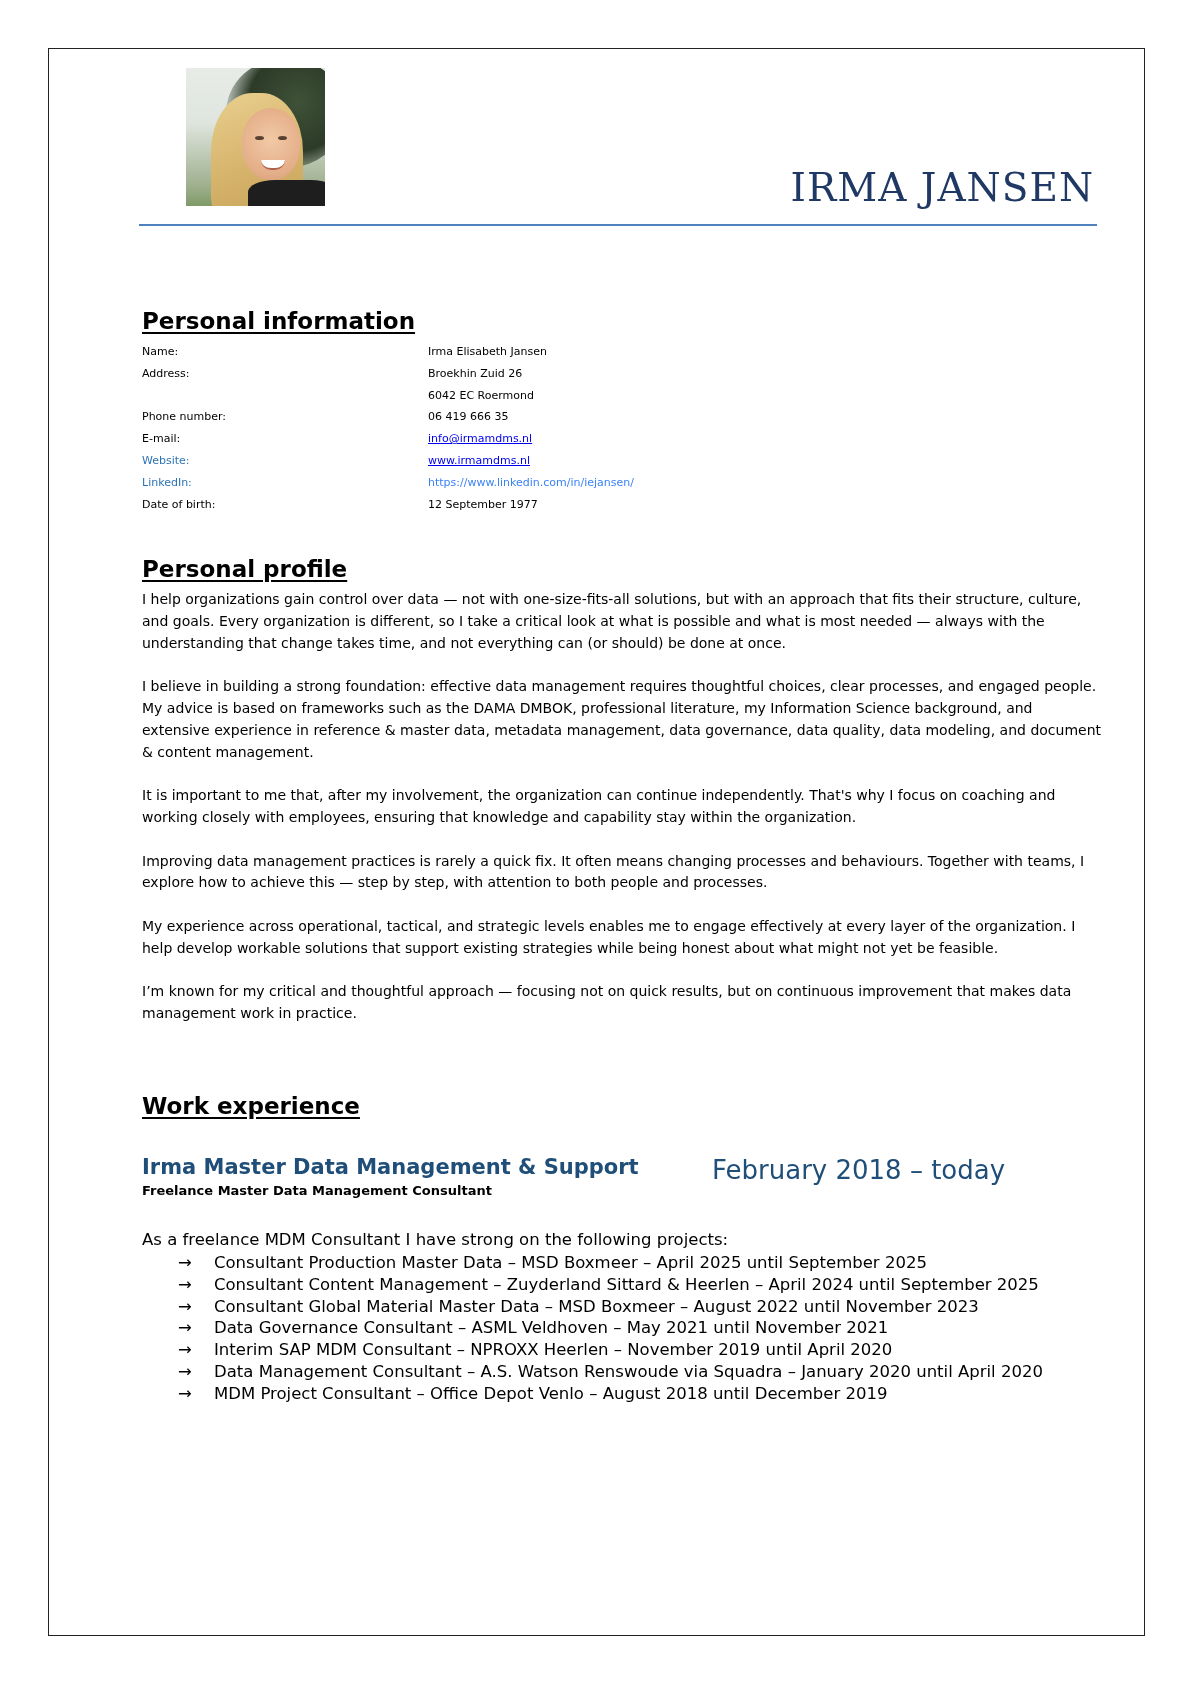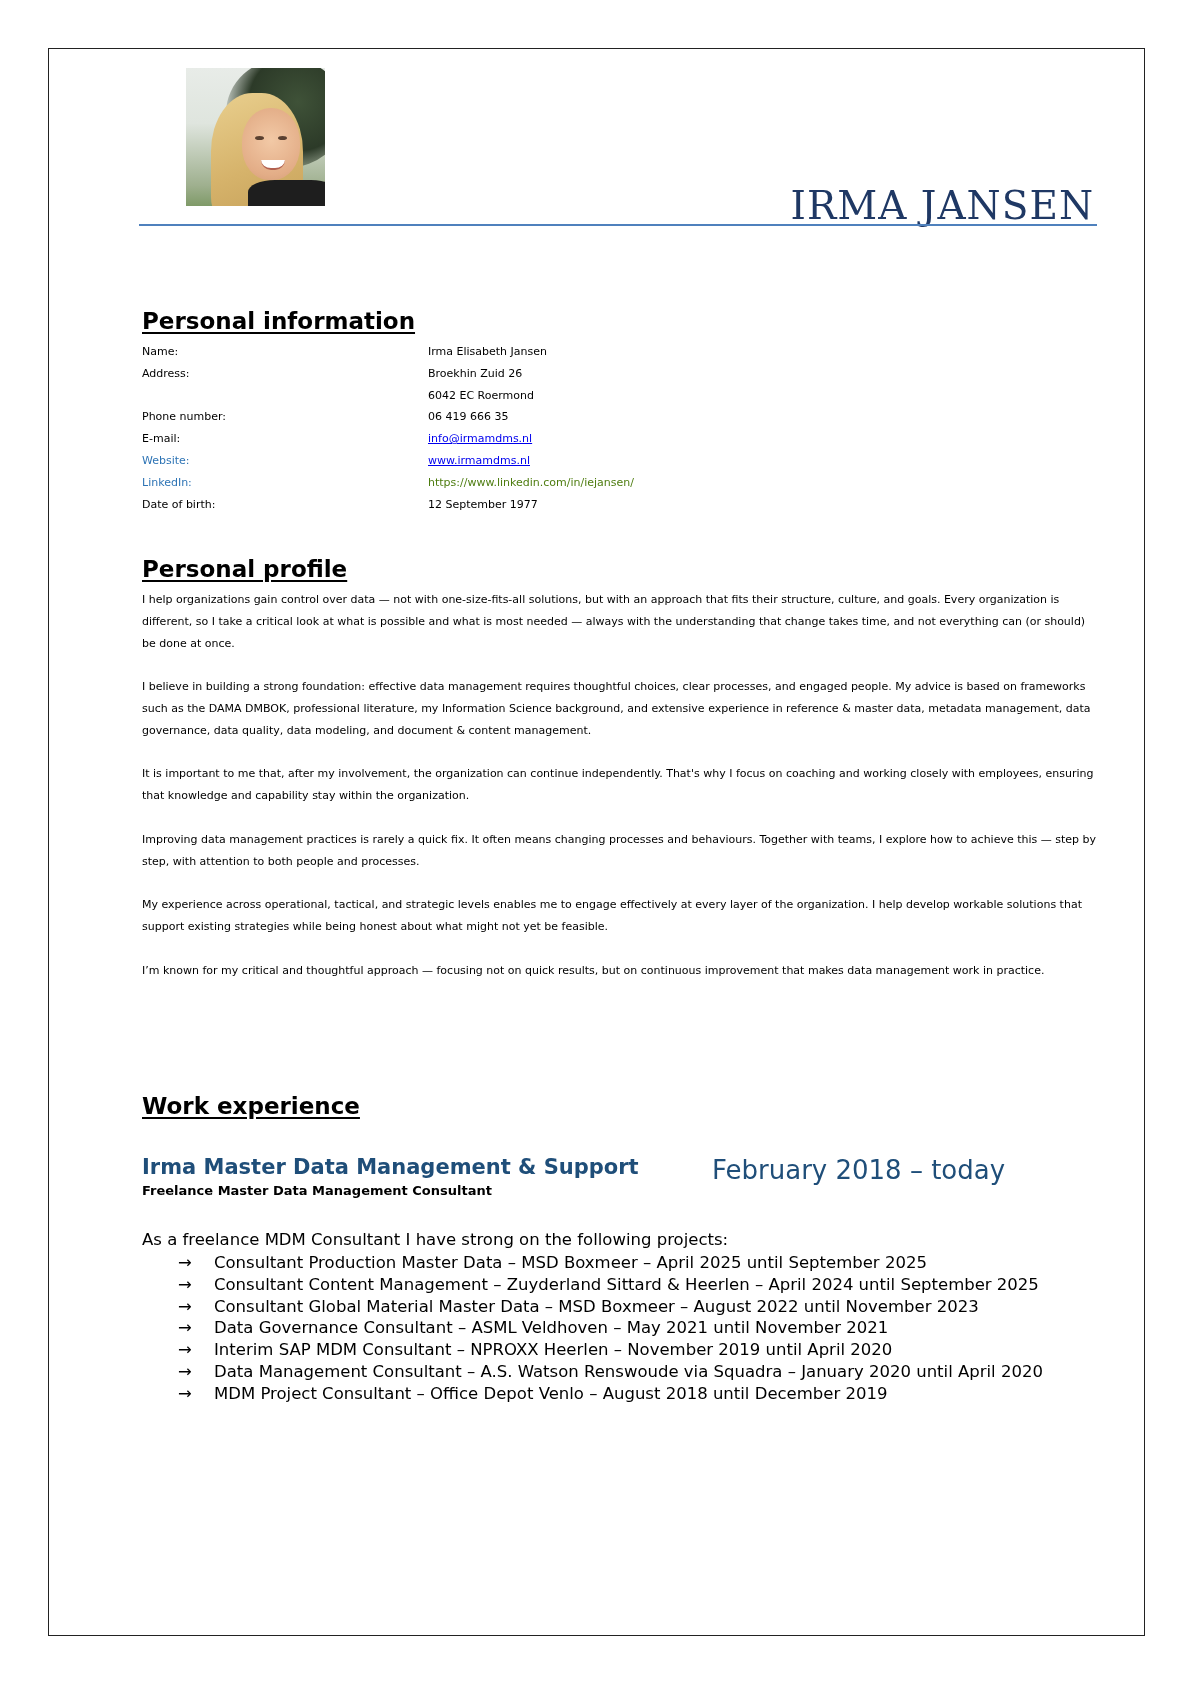--- a/index.html
+++ b/index.html
@@ -12,34 +12,34 @@
       background: radial-gradient(circle at 60% 40%, #3f5238 0%, #2c3a28 50%, rgba(60,75,55,0.0) 80%); }
     .photo .hair { position: absolute; left: 25px; top: 25px; width: 92px; height: 130px; border-radius: 45% 45% 20% 20%;
       background: linear-gradient(160deg, #e9cf8e 0%, #d6b36b 55%, #c49f58 100%); }
     .photo .face { position: absolute; left: 56px; top: 40px; width: 58px; height: 72px; border-radius: 48% 48% 46% 46%;
       background: radial-gradient(circle at 50% 45%, #f2c9a6 0%, #e3ad87 70%, #d39c76 100%); }
     .photo .eye { position: absolute; top: 68px; width: 9px; height: 4px; border-radius: 50%; background: #5a4030; }
     .photo .eye.l { left: 69px; } .photo .eye.r { left: 92px; }
     .photo .mouth { position: absolute; left: 75px; top: 92px; width: 24px; height: 8px; border-radius: 0 0 12px 12px; background: #fff; border-bottom: 2px solid #b2604f; }
     .photo .shirt { position: absolute; left: 62px; top: 112px; width: 90px; height: 40px; background: #1e1e1e; border-radius: 30% 30% 0 0; }
 
-    .name-title { position: absolute; right: 96px; top: 183px; font-family: "DejaVu Serif", serif; font-size: 39px; color: #1f3864; letter-spacing: 1px; font-weight: normal; }
+    .name-title { position: absolute; right: 96px; top: 165px; font-family: "DejaVu Serif", serif; font-size: 39px; color: #1f3864; letter-spacing: 1px; font-weight: normal; }
     .title-rule { position: absolute; left: 139px; top: 224px; width: 958px; height: 0; border-top: 2px solid #4f81bd; }
 
     .section-heading { position: absolute; left: 142px; font-family: "DejaVu Sans", sans-serif; font-weight: bold; font-size: 23px; text-decoration: underline; text-underline-offset: 3px; margin: 0; }
 
     .info-table { position: absolute; left: 142px; top: 341px; font-size: 11px; line-height: 21.8px; }
     .info-row { display: flex; }
     .info-label { width: 286px; }
     .info-value { }
     .blue-label { color: #2e74b5; }
     .link { color: #0000ee; text-decoration: underline; }
-    .link-blue { color: #4d7c0f; text-decoration: none; }
+    .link-blue { color: #3b82f6; text-decoration: none; }
 
-    .profile { position: absolute; left: 142px; top: 589px; width: 960px; font-size: 11px; line-height: 21.8px; }
+    .profile { position: absolute; left: 142px; top: 589px; width: 960px; font-size: 14px; line-height: 21.8px; }
     .profile p { margin: 0 0 21.8px 0; }
 
     .job { position: absolute; left: 142px; top: 1155px; width: 960px; }
     .job-company { position: absolute; left: 0; top: 0; font-weight: bold; font-size: 21px; color: #1f4e79; white-space: nowrap; }
     .job-dates { position: absolute; left: 570px; top: 0; font-size: 26px; color: #1f4e79; white-space: nowrap; }
     .job-role { position: absolute; left: 0; top: 28px; font-weight: bold; font-size: 13px; white-space: nowrap; }
     .job-intro { position: absolute; left: 0; top: 75px; font-size: 16.5px; white-space: nowrap; }
     .projects { position: absolute; left: 36px; top: 97px; margin: 0; padding: 0; list-style: none; font-size: 16.5px; line-height: 21.8px; }
     .projects li { display: flex; white-space: nowrap; }
     .projects .arrow { width: 36px; }

